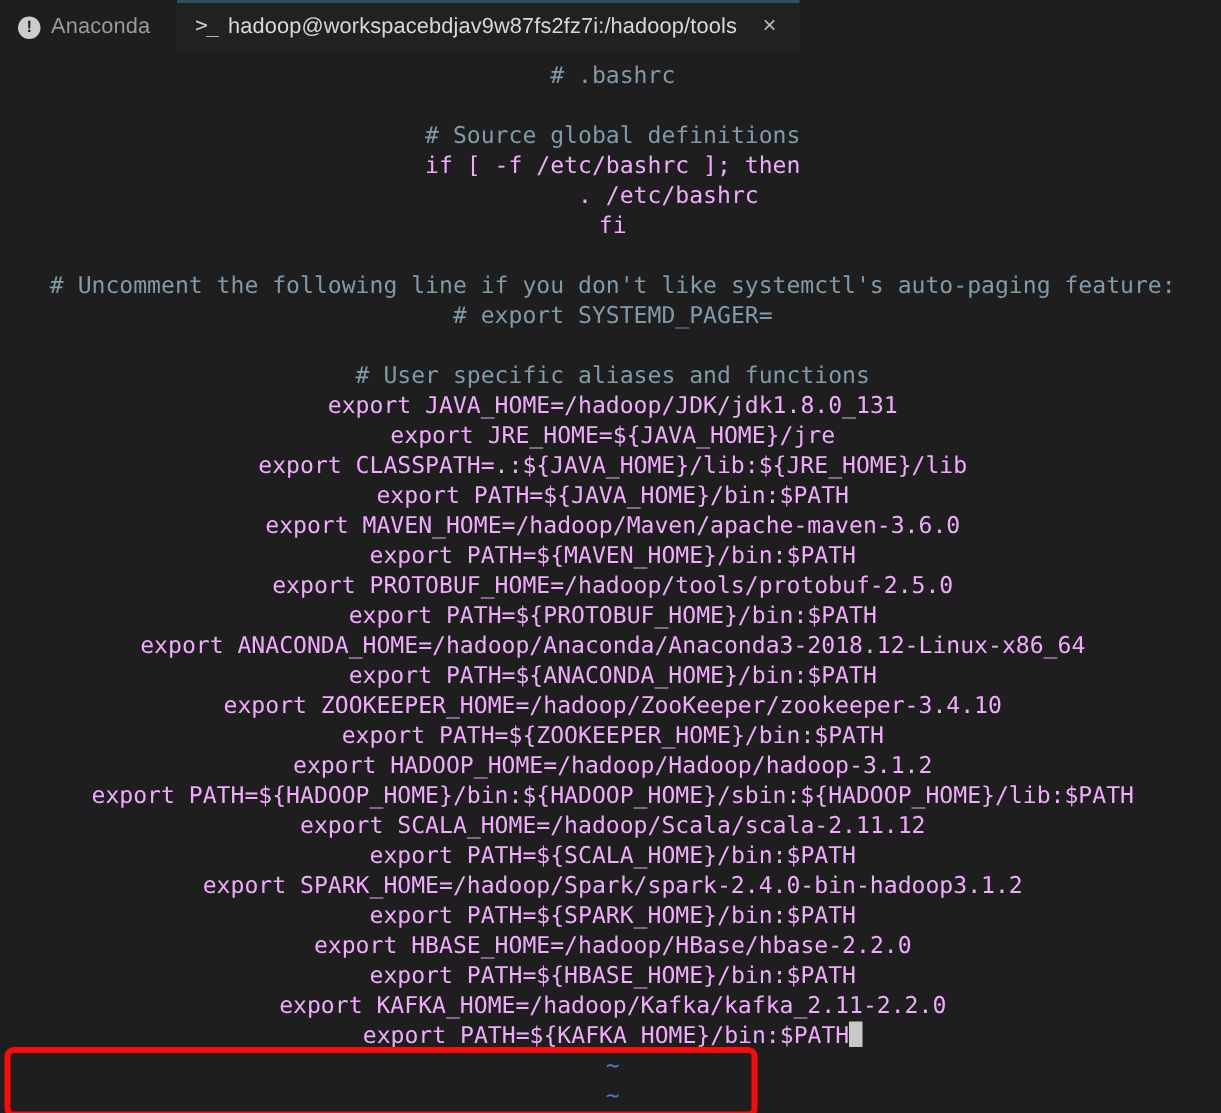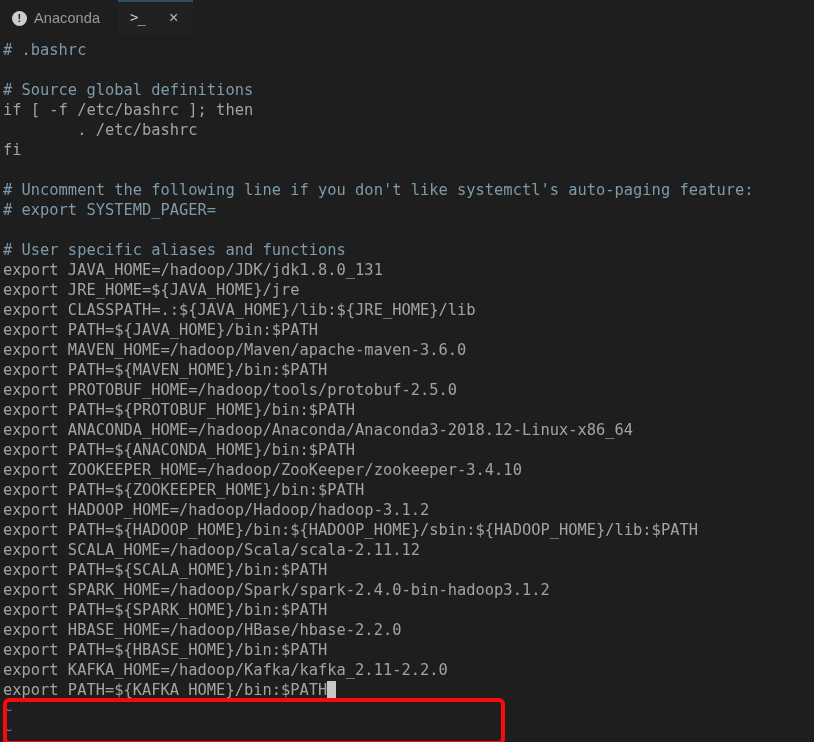--- a/index.html
+++ b/index.html
@@ -86,23 +86,23 @@
     padding: 5px 0 0 3px;
   }
   #terminal-lines {
     position: relative;
     font-family: "DejaVu Sans Mono", "Liberation Mono", monospace;
     font-size: 15.4px;
     line-height: 20px;
     white-space: pre;
     color: #cfcfcf;
   }
-  .line { height: 20px; white-space: pre; }
+  .line { height: 20px; white-space: pre; text-align: center; }
   .c-comment { color: #7e9aab; }
-  .c-plain   { color: #a3a3a3; }
+  .c-plain   { color: #f0abfc; }
   .c-tilde   { color: #4f78b5; }
 
   .cursor-block {
     display: inline-block;
     width: 9px; height: 17px;
     background: #c8c8c8;
     vertical-align: -3px;
   }
 
   
@@ -125,20 +125,21 @@
     <span class="tab-icon">
       <span class="problem-badge">!</span>
     </span>
     <span>Anaconda</span>
   </div>
 
   <div class="tab active">
     <span class="tab-icon">
       <span class="prompt-icon">&gt;_</span>
     </span>
+    <span>hadoop@workspacebdjav9w87fs2fz7i:/hadoop/tools</span>
     <span class="tab-close">×</span>
   </div>
 </div>
 
 <div id="terminal">
   <div id="terminal-lines"><div class="line c-comment"><span># .bashrc</span></div><div class="line c-plain"><span></span></div><div class="line c-comment"><span># Source global definitions</span></div><div class="line c-plain"><span>if [ -f /etc/bashrc ]; then</span></div><div class="line c-plain"><span>        . /etc/bashrc</span></div><div class="line c-plain"><span>fi</span></div><div class="line c-plain"><span></span></div><div class="line c-comment"><span># Uncomment the following line if you don't like systemctl's auto-paging feature:</span></div><div class="line c-comment"><span># export SYSTEMD_PAGER=</span></div><div class="line c-plain"><span></span></div><div class="line c-comment"><span># User specific aliases and functions</span></div><div class="line c-plain"><span>export JAVA_HOME=/hadoop/JDK/jdk1.8.0_131</span></div><div class="line c-plain"><span>export JRE_HOME=${JAVA_HOME}/jre</span></div><div class="line c-plain"><span>export CLASSPATH=.:${JAVA_HOME}/lib:${JRE_HOME}/lib</span></div><div class="line c-plain"><span>export PATH=${JAVA_HOME}/bin:$PATH</span></div><div class="line c-plain"><span>export MAVEN_HOME=/hadoop/Maven/apache-maven-3.6.0</span></div><div class="line c-plain"><span>export PATH=${MAVEN_HOME}/bin:$PATH</span></div><div class="line c-plain"><span>export PROTOBUF_HOME=/hadoop/tools/protobuf-2.5.0</span></div><div class="line c-plain"><span>export PATH=${PROTOBUF_HOME}/bin:$PATH</span></div><div class="line c-plain"><span>export ANACONDA_HOME=/hadoop/Anaconda/Anaconda3-2018.12-Linux-x86_64</span></div><div class="line c-plain"><span>export PATH=${ANACONDA_HOME}/bin:$PATH</span></div><div class="line c-plain"><span>export ZOOKEEPER_HOME=/hadoop/ZooKeeper/zookeeper-3.4.10</span></div><div class="line c-plain"><span>export PATH=${ZOOKEEPER_HOME}/bin:$PATH</span></div><div class="line c-plain"><span>export HADOOP_HOME=/hadoop/Hadoop/hadoop-3.1.2</span></div><div class="line c-plain"><span>export PATH=${HADOOP_HOME}/bin:${HADOOP_HOME}/sbin:${HADOOP_HOME}/lib:$PATH</span></div><div class="line c-plain"><span>export SCALA_HOME=/hadoop/Scala/scala-2.11.12</span></div><div class="line c-plain"><span>export PATH=${SCALA_HOME}/bin:$PATH</span></div><div class="line c-plain"><span>export SPARK_HOME=/hadoop/Spark/spark-2.4.0-bin-hadoop3.1.2</span></div><div class="line c-plain"><span>export PATH=${SPARK_HOME}/bin:$PATH</span></div><div class="line c-plain"><span>export HBASE_HOME=/hadoop/HBase/hbase-2.2.0</span></div><div class="line c-plain"><span>export PATH=${HBASE_HOME}/bin:$PATH</span></div><div class="line c-plain"><span>export KAFKA_HOME=/hadoop/Kafka/kafka_2.11-2.2.0</span></div><div class="line c-plain"><span>export PATH=${KAFKA_HOME}/bin:$PATH</span><span class="cursor-block"></span></div><div class="line c-tilde"><span>~</span></div><div class="line c-tilde"><span>~</span></div></div>
   <div id="red-annotation"></div>
 </div>
 
 </body></html>

